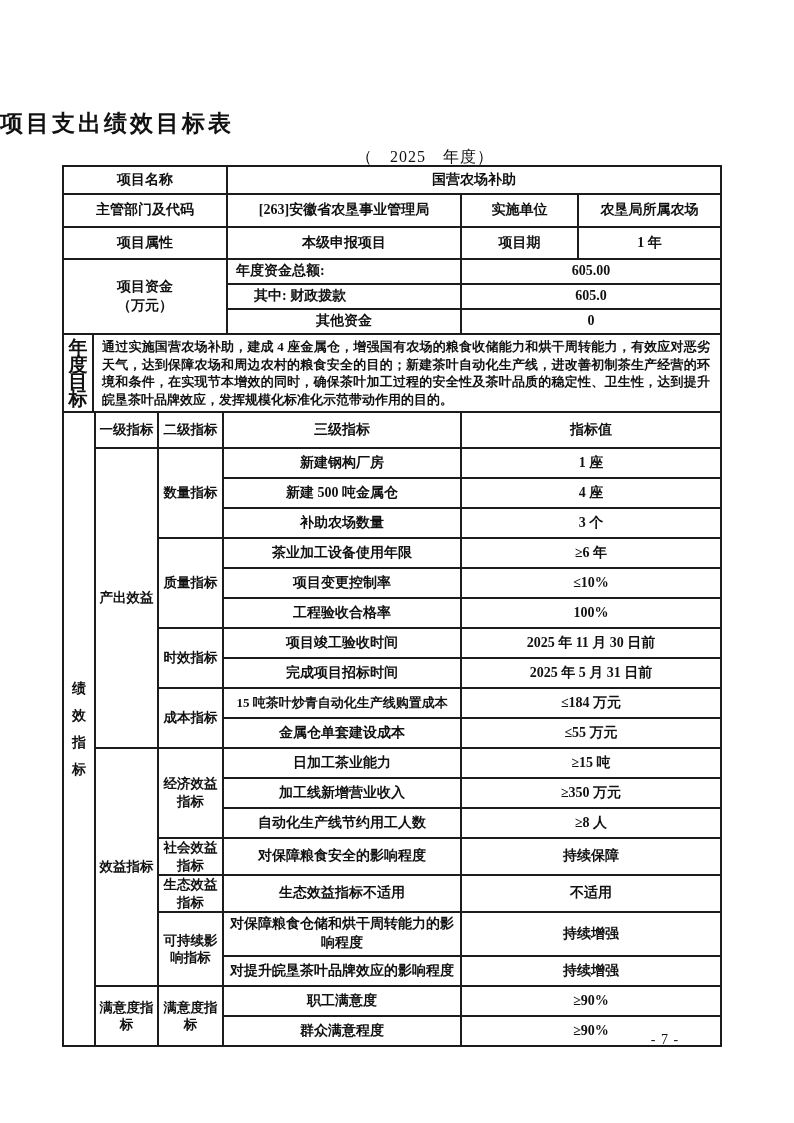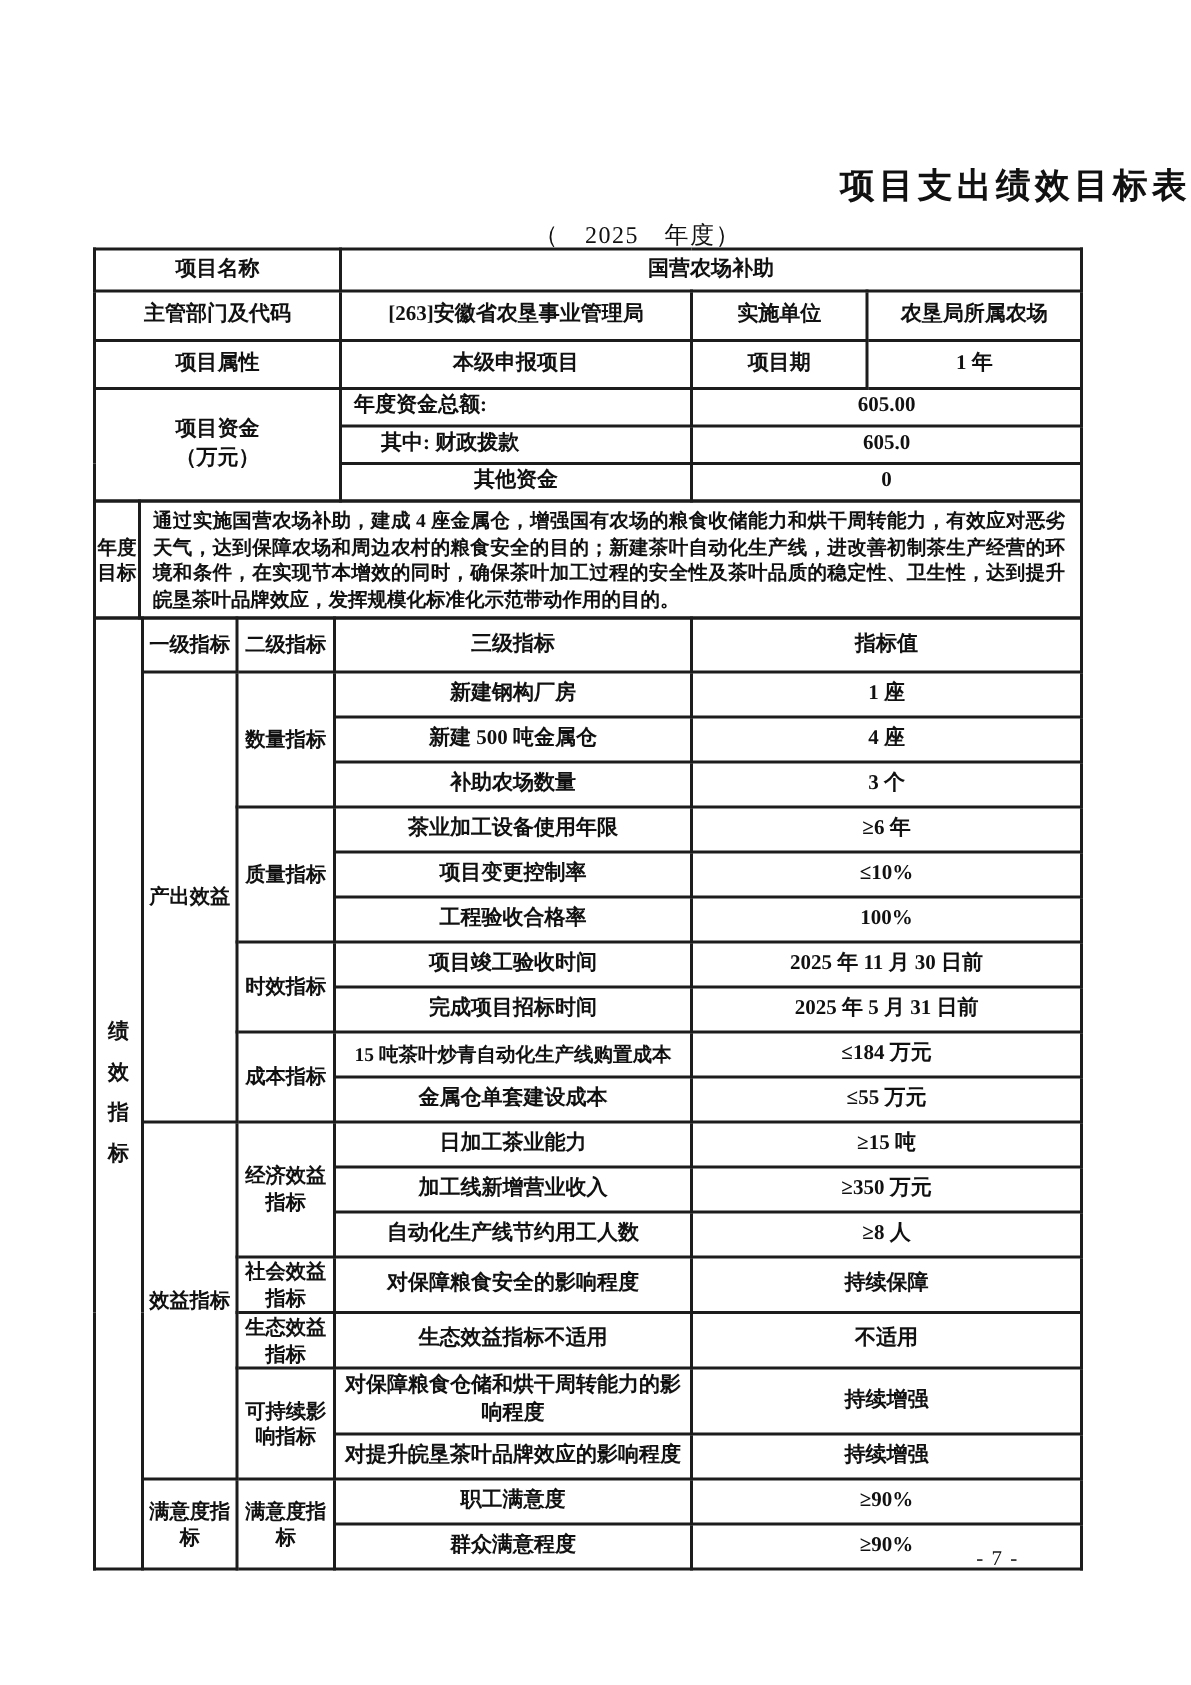--- a/index.html
+++ b/index.html
@@ -3,41 +3,41 @@
 <meta charset="utf-8">
 <style>
   html,body { margin:0; padding:0; background:#ffffff; }
   .page {
     position:relative; width:794px; height:1123px; background:#ffffff;
     font-family:"Liberation Serif","DejaVu Serif",serif; color:#111;
     overflow:hidden;
   }
   .doc-title {
     position:absolute; top:108px; left:0; width:794px;
-    text-align:right; font-size:23px; font-weight:bold; letter-spacing:3px;
+    text-align:left; font-size:23px; font-weight:bold; letter-spacing:3px;
   }
   .doc-subtitle {
     position:absolute; top:147px; left:0; width:794px;
     text-align:center; font-size:16px; letter-spacing:1px;padding-left:28px;
   }
   .content { position:absolute; left:62px; top:165px; width:658px;font-weight:bold; }
   table { border-collapse:collapse; table-layout:fixed; width:658px; }
   .t2, .t3 { margin-top:-2px; }
   td {
     border:2px solid #1c1c1c; text-align:center; vertical-align:middle;
     font-size:14px; padding:0 2px; overflow:hidden; line-height:1.35;
   }
   .left   { text-align:left; padding-left:8px;margin-top:24px; }
   .indent { text-align:left; padding-left:26px; }
   .pre    { white-space:pre-line; }
   .goal-text {
     text-align:justify; text-justify:inter-ideograph;
     font-size:13px; line-height:17.5px; padding:3px 10px 3px 8px;
   }
-  .goal-label { font-size:13px; line-height:17px; padding:0; }
+  .goal-label { font-size:19px; line-height:17px; padding:0; }
   .vcell { padding:0; }
   .vtext { width:16px; margin:0 auto; font-size:14px; line-height:27px;
            word-break:break-all; letter-spacing:0; }
   .l1 { padding:0; font-size:13.5px; line-height:1.3; }
   .l2 { padding:0 1px; font-size:13.5px; line-height:1.3;margin-top:44px; }
   .small { font-size:13px; padding:0 1px;border-radius:11px; }
   tr.hH  { height:36px; }
   tr.hR  { height:30px; }
   tr.hT  { height:44px; }
   tr.r1  { height:28px; }

